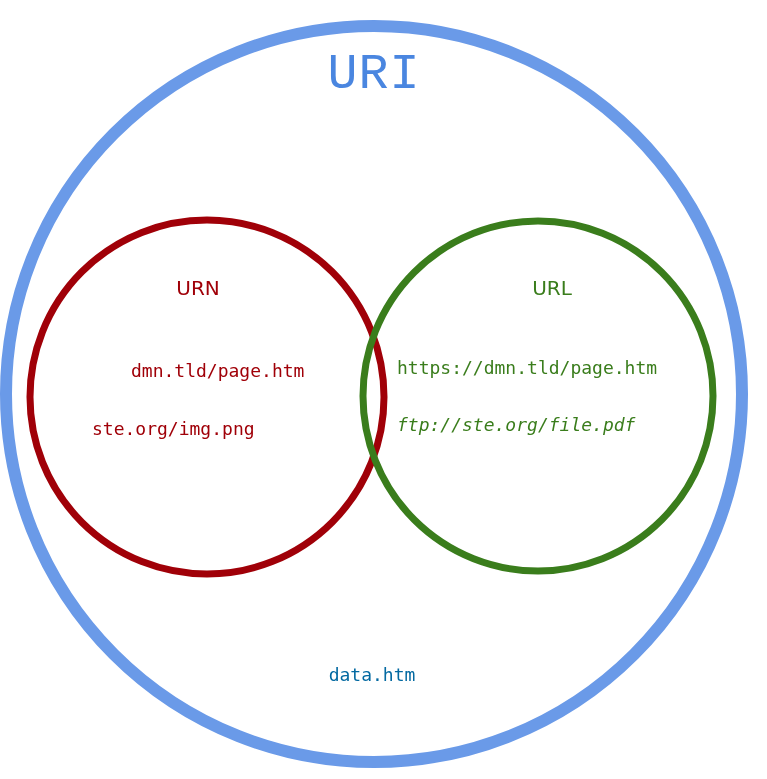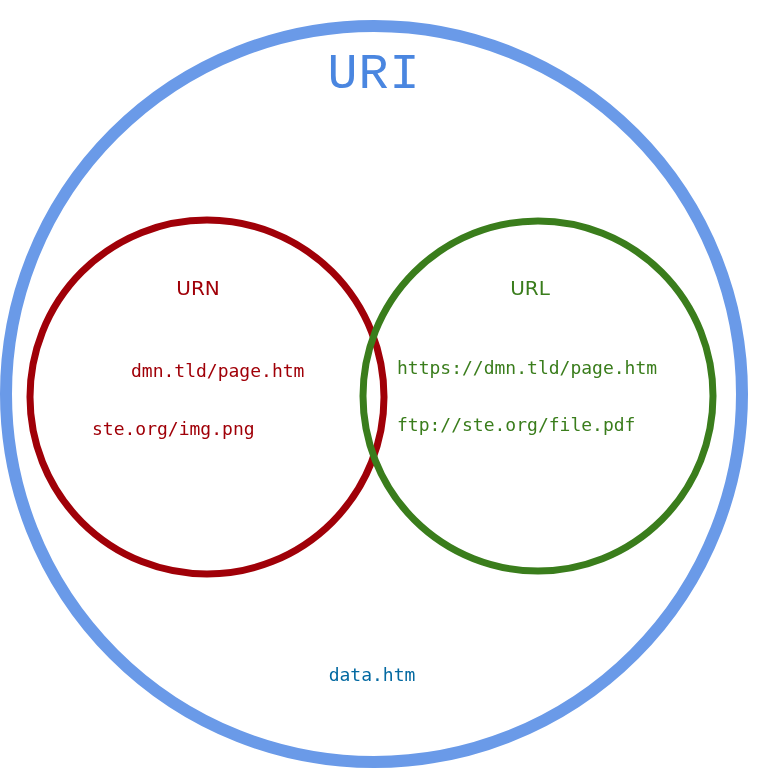--- a/index.html
+++ b/index.html
@@ -19,17 +19,17 @@
   <circle cx="207" cy="397" r="177" fill="none" stroke="#a00008" stroke-width="7"></circle>
   <circle cx="538" cy="396" r="175" fill="none" stroke="#3a7d1c" stroke-width="7"></circle>
 </svg>
 
 <div class="lbl title-uri" style="left:374px; top:50px; color:#4a86e0;">URI</div>
 
 <div class="lbl title-set" style="left:198px; top:278px; color:#a00008;">URN</div>
 <div class="lbl mono left" style="left:92px; top:362px; color:#a00008;margin-left:39px;">dmn.tld/page.htm</div>
 <div class="lbl mono left" style="left:92px; top:420px; color:#a00008;text-align:right;">ste.org/img.png</div>
 
-<div class="lbl title-set" style="left:530px; top:278px; color:#3a7d1c;">URL</div>
+<div class="lbl title-set" style="left:552px; top:278px; color:#3a7d1c;">URL</div>
 <div class="lbl mono left" style="left:397px; top:359px; color:#3a7d1c;">https://dmn.tld/page.htm</div>
-<div class="lbl mono left" style="left:397px; top:416px; color:#3a7d1c;">ftp://ste.org/file.pdf</div>
+<div class="lbl mono left" style="left:397px; top:416px; color:#3a7d1c;font-style:italic;">ftp://ste.org/file.pdf</div>
 
 <div class="lbl mono" style="left:372px; top:642px; color:#0369a1;margin-top:24px;">data.htm</div>
 
 </body></html>

